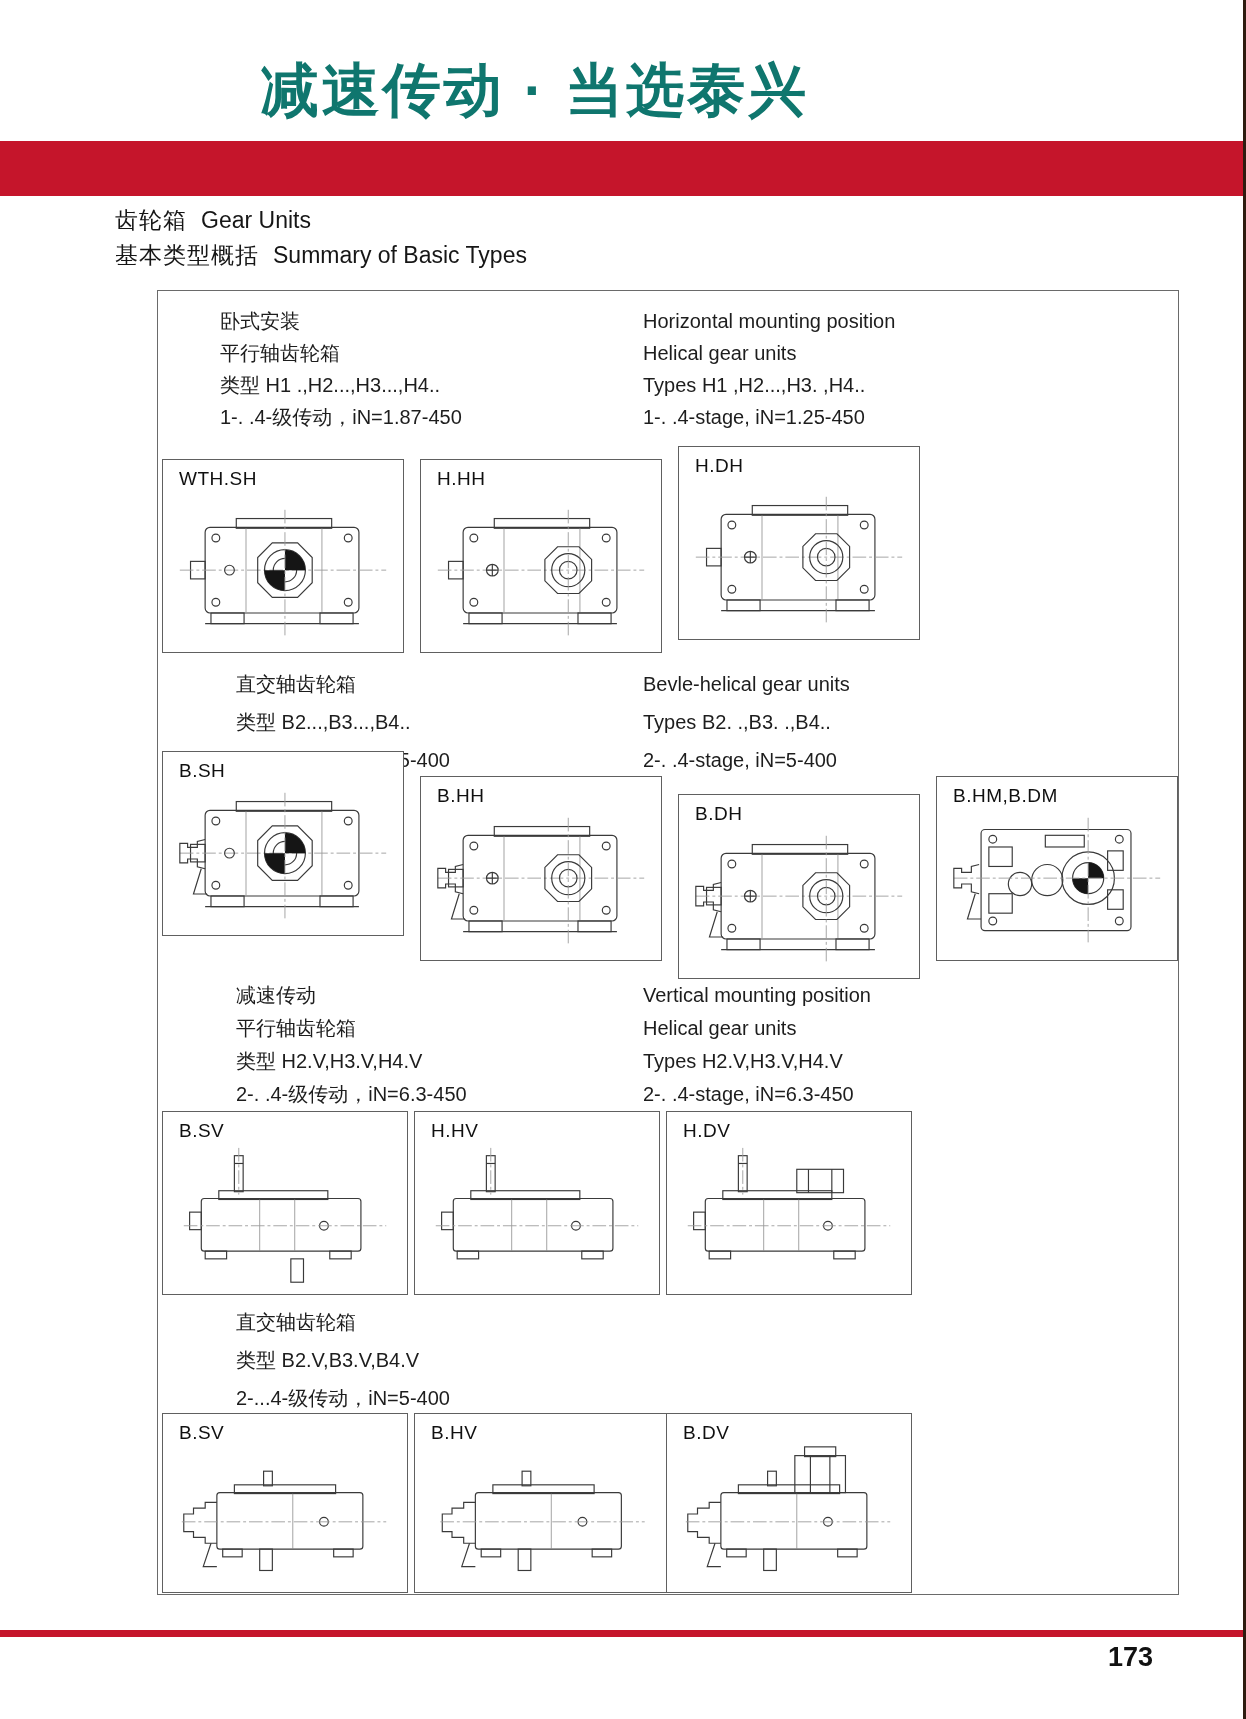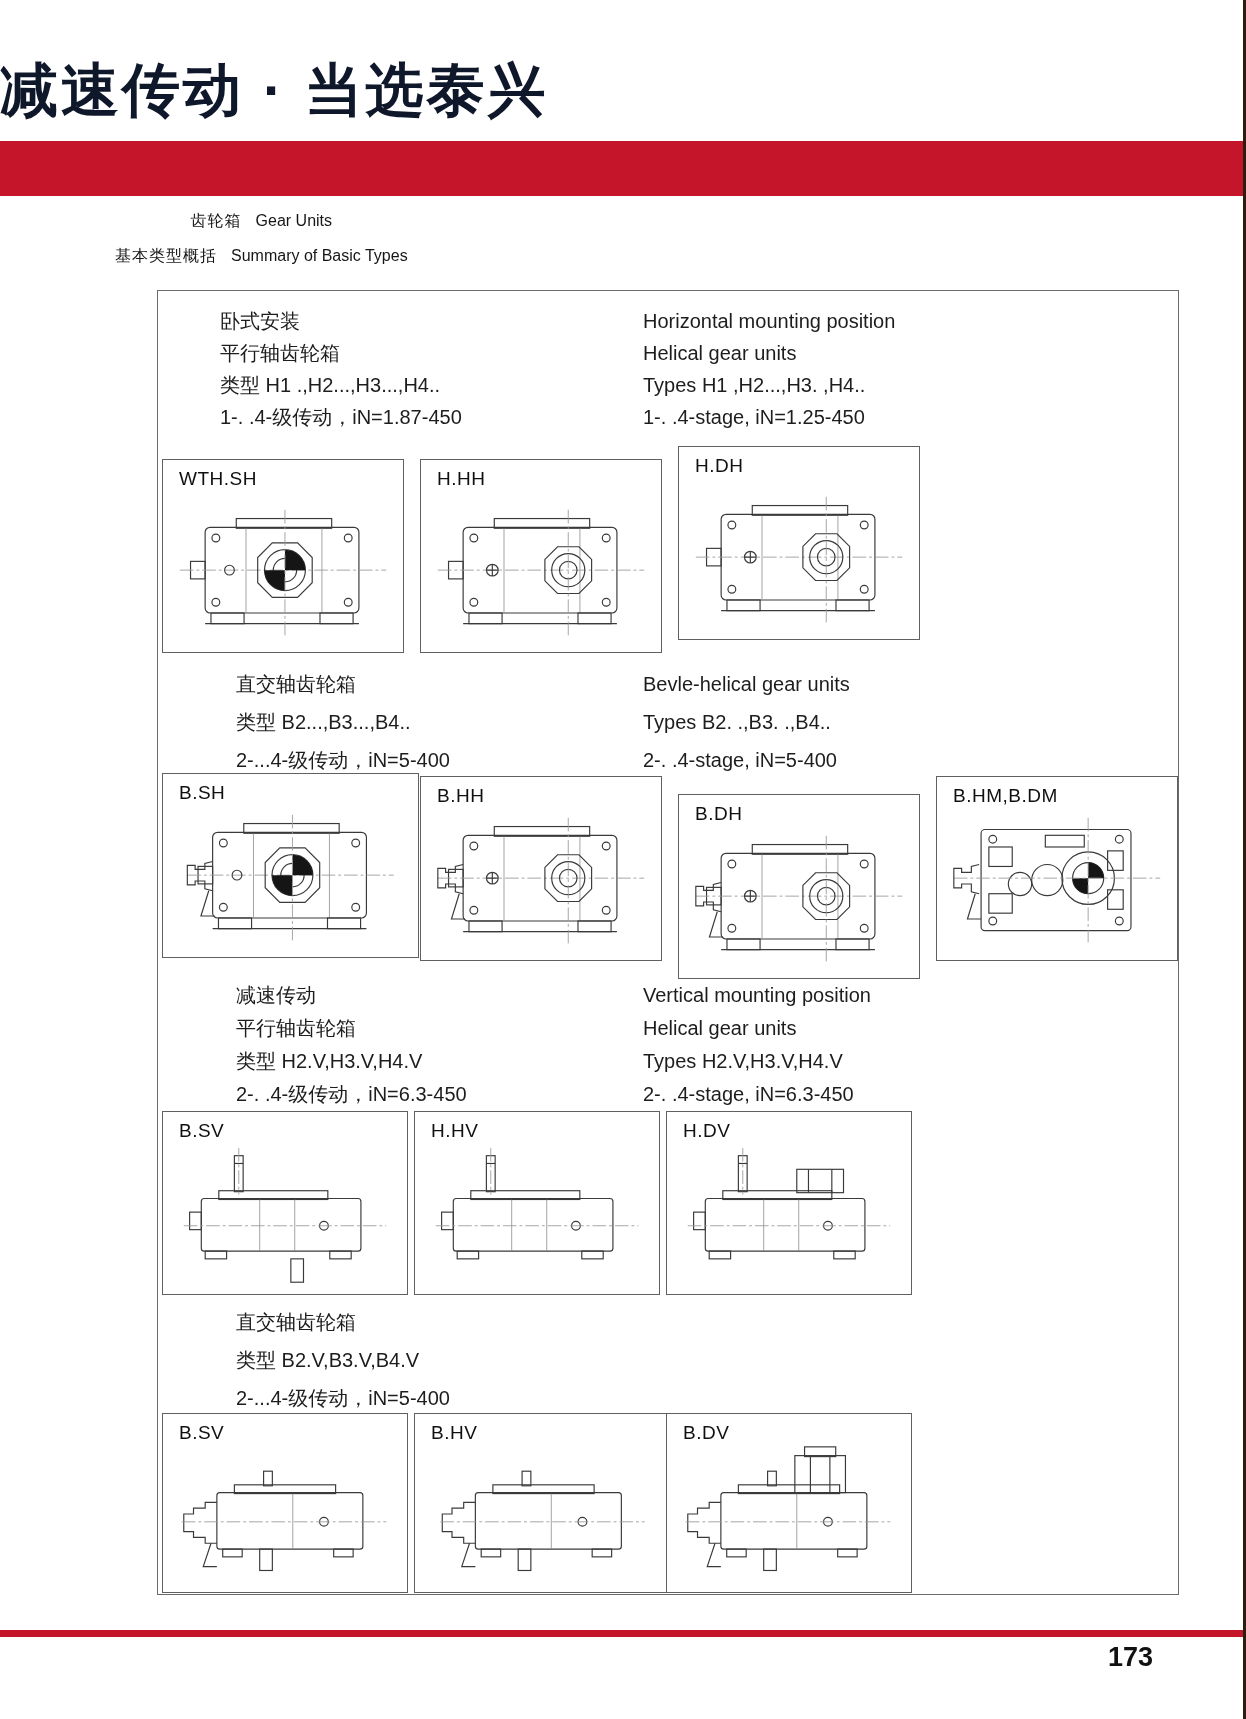--- a/index.html
+++ b/index.html
@@ -2,27 +2,27 @@
 <html><head>
 <meta charset="utf-8">
 <style>
   html,body{margin:0;padding:0;}
   body{
     width:1246px;height:1719px;position:relative;background:#ffffff;
     font-family:"Liberation Sans","DejaVu Sans",sans-serif;color:#1c1c1c;
     overflow:hidden;
   }
   .page-title{
-    position:absolute;top:52px;left:0;width:1070px;text-align:left;
-    font-size:58px;font-weight:700;letter-spacing:3px;color:#0f172a;white-space:nowrap;
+    position:absolute;top:52px;left:0;width:1070px;text-align:center;
+    font-size:58px;font-weight:700;letter-spacing:3px;color:#0f766e;white-space:nowrap;
   }
   .red-band{position:absolute;top:141px;left:0;width:1246px;height:55px;background:#C5152B;}
   .red-footline{position:absolute;top:1630px;left:0;width:1243px;height:7px;background:#C5152B;}
   .scan-edge{position:absolute;top:0;right:0;width:3px;height:1719px;background:#2e1c10;}
-  .headings{position:absolute;left:115px;top:203px;font-size:16px;line-height:35px;color:#161616;text-align:center;}
+  .headings{position:absolute;left:115px;top:203px;font-size:23px;line-height:35px;color:#161616;}
   .headings .cn{letter-spacing:1px;}
   .headings .gap{display:inline-block;width:14px;}
   .outer-box{
     position:absolute;left:113px;top:290px;width:1020px;height:1303px;
     border:1px solid #6a6a6a;background:#fff;margin-left:44px;
   }
   .tblock{position:absolute;font-size:20px;color:#1d1d1d;white-space:nowrap;}
   .tblock div{height:var(--lh);line-height:var(--lh);}
   .dbox{position:absolute;border:1px solid #606060;background:#fff;}
   .dbox-label{position:absolute;top:8px;left:16px;font-size:19px;color:#101010;letter-spacing:0.5px;}
@@ -225,21 +225,21 @@
     <div>直交轴齿轮箱</div>
     <div>类型 B2...,B3...,B4..</div>
     <div>2-...4-级传动，iN=5-400</div>
   </div>
   <div class="tblock" style="--lh:38px;top:374px;left:485px;">
     <div>Bevle-helical gear units</div>
     <div>Types B2. .,B3. .,B4..</div>
     <div>2-. .4-stage,  iN=5-400</div>
   </div>
 
-  <div class="dbox" style="left:4px;top:482px;width:240px;height:183px;padding-left:15px;">
+  <div class="dbox" style="left:4px;top:460px;width:240px;height:183px;">
     <span class="dbox-label">B.SH</span>
     <svg class="draw" viewBox="0 0 220 150">
         <use href="#gb-h-a"></use>
         <use href="#nose-h"></use>
       </svg>
   </div>
   <div class="dbox" style="left:262px;top:485px;width:240px;height:183px;">
     <span class="dbox-label">B.HH</span>
     <svg class="draw" viewBox="0 0 220 150">
         <use href="#gb-h-b"></use>

